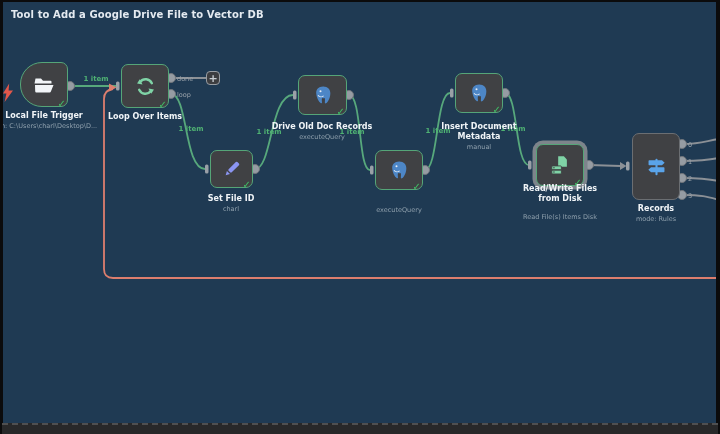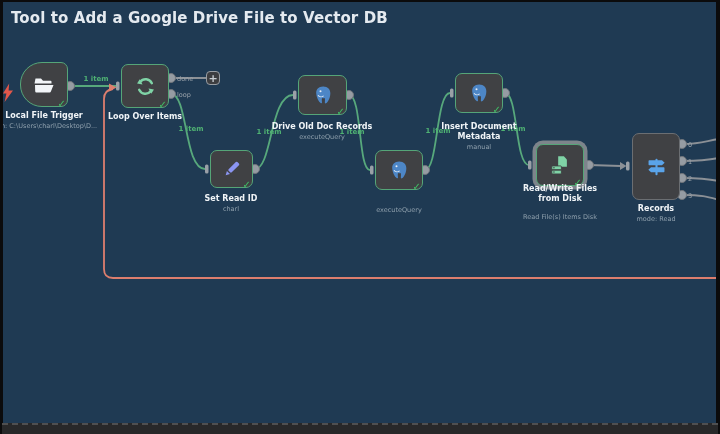--- a/index.html
+++ b/index.html
@@ -1,20 +1,20 @@
 <!DOCTYPE html>
 <html><head>
 <meta charset="utf-8">
 <style>
   html,body{margin:0;padding:0;background:#000;}
   .frame{position:relative;width:720px;height:434px;overflow:hidden;background:#0b0b0c;
          font-family:"DejaVu Sans","Liberation Sans",sans-serif;}
   .canvas-bg{position:absolute;left:0;top:0;width:720px;height:423px;background:#1f3a53;}
   .layer{position:absolute;left:0;top:0;width:720px;height:434px;}
-  .title{position:absolute;left:11px;top:9px;font-size:15px;font-weight:bold;color:#e4eaf0;letter-spacing:.1px;}
+  .title{position:absolute;left:11px;top:9px;font-size:10px;font-weight:bold;color:#e4eaf0;letter-spacing:.1px;}
   svg.wires{position:absolute;left:0;top:0;}
   .wire{fill:none;stroke-width:1.8;}
   .wire.green{stroke:#57a87c;}
   .wire.gray{stroke:#8b9096;}
   .wire.salmon{stroke:#dc7e6e;}
   .itemlbl{fill:#4fb273;font-size:7px;font-weight:bold;}
   .portlbl{fill:#9aa3ab;font-size:6.5px;}
   .node{position:absolute;background:#404144;border:1.5px solid #55a578;border-radius:7px;
         box-sizing:border-box;display:flex;align-items:center;justify-content:center;}
   .node.trigger{border-radius:22px 7px 7px 22px;}
@@ -188,36 +188,36 @@
         <path d="M19.5 12.8 h-13.2 l-2.8 2.6 2.8 2.6 h13.2 a0.8 0.8 0 0 0 0.8 -0.8 v-3.6 a0.8 0.8 0 0 0 -0.8 -0.8 z"></path>
       </g>
     </svg>
   </div>
 
   <div class="nlabel" style="left:-11px;top:111px;width:110px">Local File Trigger</div>
   <div class="nsub" style="left:-31px;top:123px;width:150px">Path: C:\Users\charl\Desktop\D...</div>
 
   <div class="nlabel" style="left:90px;top:112px;width:110px">Loop Over Items</div>
 
-  <div class="nlabel" style="left:176px;top:194px;width:110px">Set Read ID</div>
+  <div class="nlabel" style="left:176px;top:194px;width:110px">Set File ID</div>
   <div class="nsub" style="left:176px;top:206px;width:110px">charl</div>
 
   <div class="nlabel" style="left:267px;top:122px;width:110px">Drive Old Doc Records</div>
   <div class="nsub" style="left:267px;top:134px;width:110px">executeQuery</div>
 
   <div class="nsub" style="left:344px;top:207px;width:110px">executeQuery</div>
 
   <div class="nlabel" style="left:440px;top:122px;width:78px">Insert Document Metadata</div>
   <div class="nsub" style="left:424px;top:144px;width:110px">manual</div>
 
   <div class="nlabel" style="left:514px;top:184px;width:92px">Read/Write Files from Disk</div>
   <div class="nsub" style="left:505px;top:214px;width:110px">Read File(s) Items Disk</div>
 
   <div class="nlabel" style="left:601px;top:204px;width:110px">Records</div>
-  <div class="nsub" style="left:601px;top:216px;width:110px">mode: Read</div>
+  <div class="nsub" style="left:601px;top:216px;width:110px">mode: Rules</div>
 
   <div class="title">Tool to Add a Google Drive File to Vector DB</div>
 
   <div class="edge" style="left:0;top:0;width:720px;height:2px"></div>
   <div class="edge" style="left:0;top:0;width:3px;height:434px"></div>
   <div class="edge" style="left:716px;top:0;width:4px;height:434px"></div>
   <div class="bottombar"></div>
 </div>
 
 </body></html>

